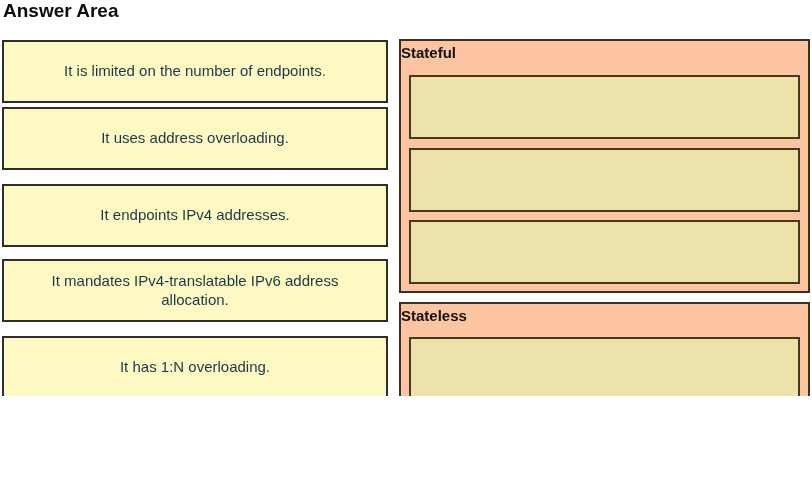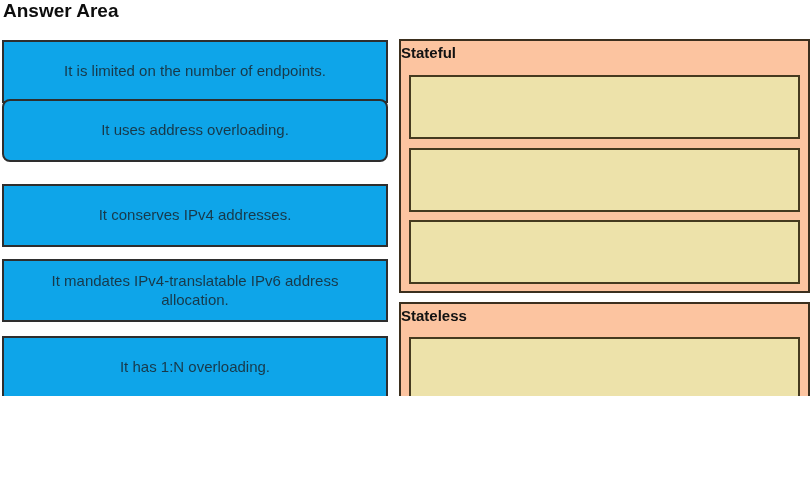--- a/index.html
+++ b/index.html
@@ -25,37 +25,37 @@
     color: #0d0d0d;
     letter-spacing: 0px;
   }
   
   .tile {
     position: absolute;
     left: 2px;
     width: 386px;
     height: 63px;
     box-sizing: border-box;
-    background: #0ea5e9;
+    background: #fef9c3;
     border: 2px solid #2e2e2e;
     display: flex;
     align-items: center;
     justify-content: center;
     text-align: center;
     cursor: move;
   }
   .tile span {
     display: block;
     padding: 0 14px;
     font-size: 15px;
     color: #18394a;
     line-height: 1.25;
   }
   .tile1 { top: 40px; }
-  .tile2 { top: 99px; border-radius: 8px; }
+  .tile2 { top: 107px; }
   .tile3 { top: 184px; }
   .tile4 { top: 259px; }
   .tile5 { top: 336px; }
 
   
   .panel {
     position: absolute;
     left: 399px;
     width: 411px;
     box-sizing: border-box;
@@ -94,21 +94,21 @@
 
   <h1 class="page-title">Answer Area</h1>
 
   <div class="tile tile1">
     <span>It is limited on the number of endpoints.</span>
   </div>
   <div class="tile tile2">
     <span>It uses address overloading.</span>
   </div>
   <div class="tile tile3">
-    <span>It conserves IPv4 addresses.</span>
+    <span>It endpoints IPv4 addresses.</span>
   </div>
   <div class="tile tile4">
     <span>It mandates IPv4-translatable IPv6 address allocation.</span>
   </div>
   <div class="tile tile5">
     <span>It has 1:N overloading.</span>
   </div>
 
   <section class="panel panel-stateful">
     <div class="panel-header">Stateful</div>

